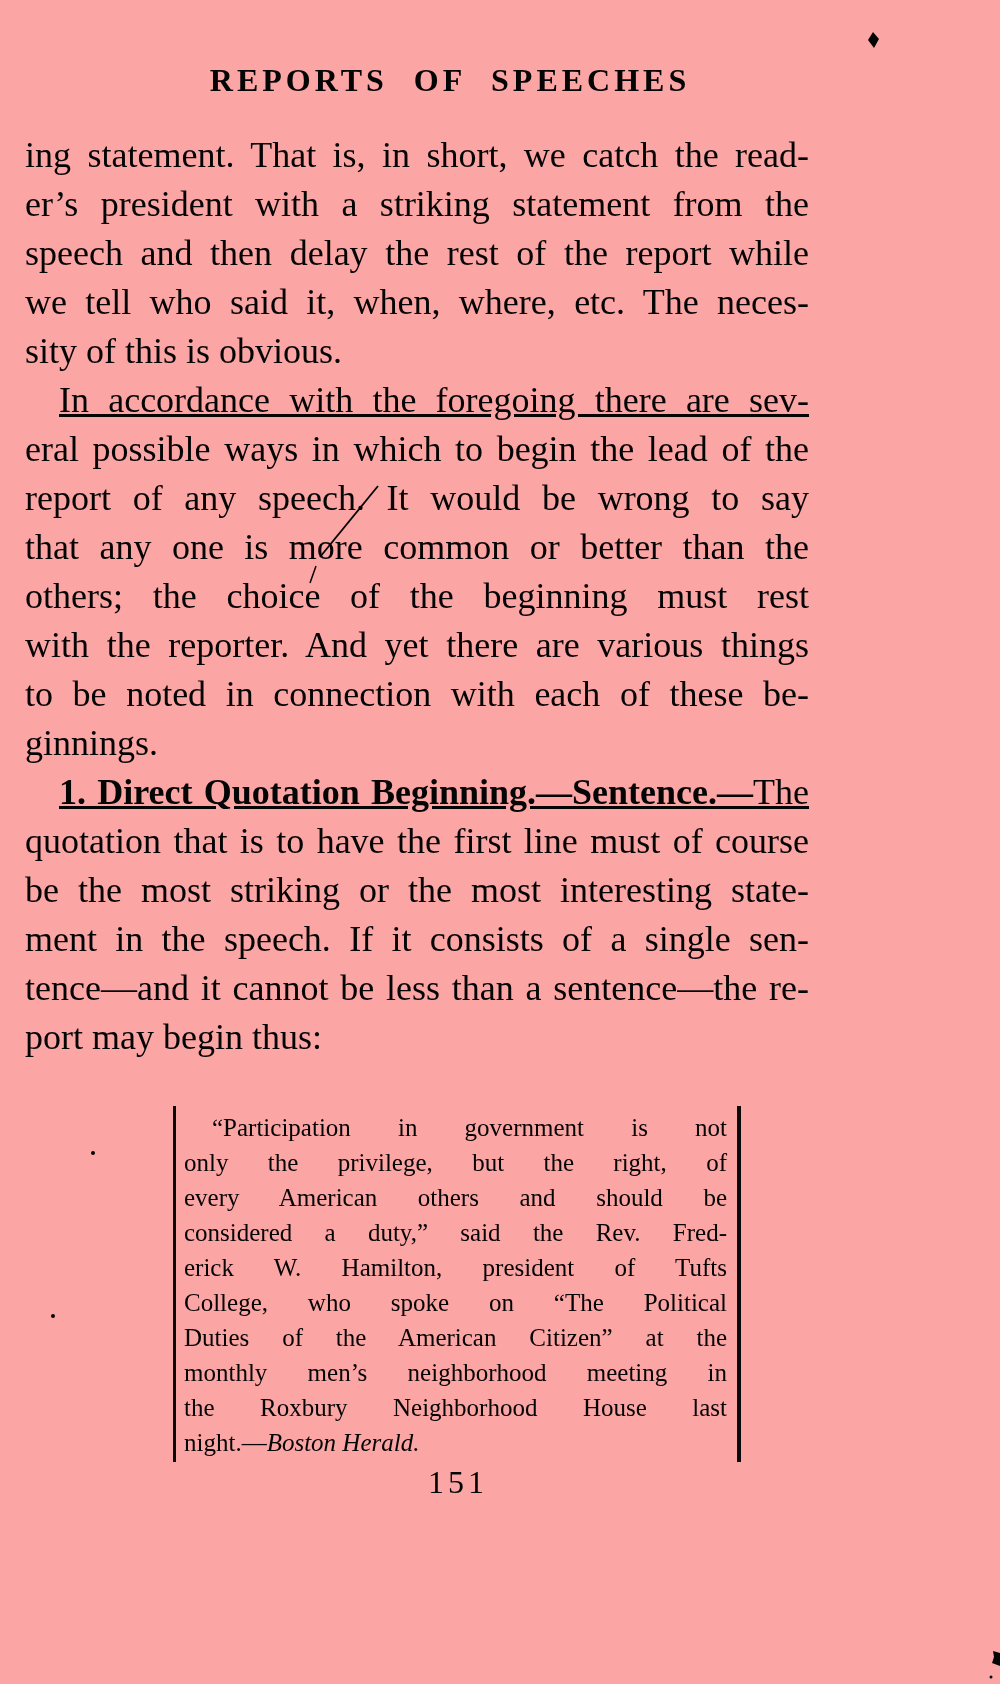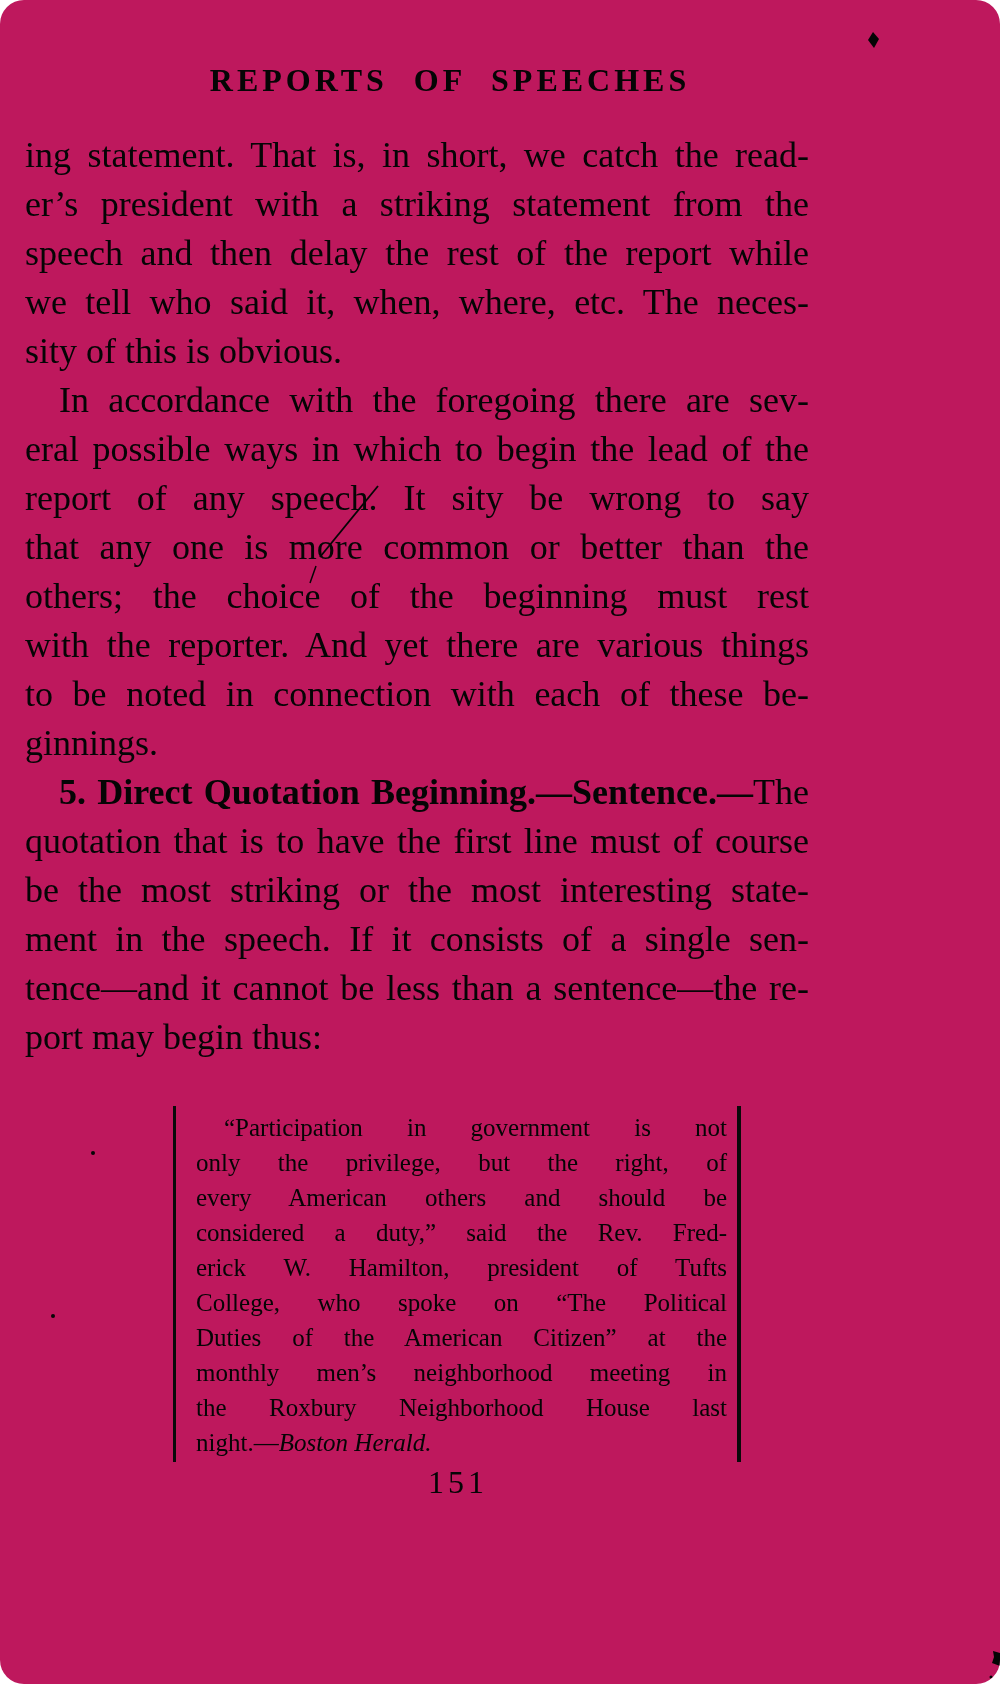--- a/index.html
+++ b/index.html
@@ -1,25 +1,24 @@
 <!DOCTYPE html>
 <html><head>
 <meta charset="utf-8">
 <style>
   * { margin: 0; padding: 0; box-sizing: border-box; }
   html, body { background: #ffffff; }
   .page {
     position: relative;
     width: 1000px;
     height: 1684px;
-    background: #be185d;
+    background: #fca5a5;
     color: #000000;
     font-family: "Liberation Serif", "DejaVu Serif", serif;
     overflow: hidden;
-    border-radius: 24px;
   }
   .running-head {
     position: absolute;
     top: 62px;
     left: 38px;
     width: 824px;
     text-align: center;
     font-size: 32px;
     font-weight: bold;
     letter-spacing: 4px;
@@ -35,31 +34,31 @@
     line-height: 49px;
     color: #050505;
   }
   .ln {
     height: 49px;
     text-align: justify;
     text-align-last: justify;
     white-space: normal;
   }
   .ln.last { text-align-last: left; }
-  .ln.ind { text-indent: 34px; }
+  .ln.ind { text-indent: 34px; text-decoration: underline; }
   .ln b { font-weight: bold; }
   .quote-block {
     position: absolute;
     top: 1106px;
     left: 173px;
     width: 568px;
     height: 356px;
     border-left: 3px solid #0a0a0a;
     border-right: 4px solid #0a0a0a;
-    padding: 4px 10px 0 20px;
+    padding: 4px 10px 0 8px;
     font-size: 25px;
     line-height: 35px;
     color: #050505;
   }
   .quote-block .qln {
     height: 35px;
     text-align: justify;
     text-align-last: justify;
   }
   .quote-block .qln.ind { text-indent: 28px; }
@@ -96,30 +95,30 @@
       <div class="ln">ing statement.  That is, in short, we catch the read-</div>
       <div class="ln">er’s president with a striking statement from the</div>
       <div class="ln">speech and then delay the rest of the report while</div>
       <div class="ln">we tell who said it, when, where, etc.  The neces-</div>
       <div class="ln last">sity of this is obvious.</div>
     </div>
 
     <div>
       <div class="ln ind">In accordance with the foregoing there are sev-</div>
       <div class="ln">eral possible ways in which to begin the lead of the</div>
-      <div class="ln">report of any speech.  It sity be wrong to say</div>
+      <div class="ln">report of any speech.  It would be wrong to say</div>
       <div class="ln">that any one is more common or better than the</div>
       <div class="ln">others; the choice of the beginning must rest</div>
       <div class="ln">with the reporter.  And yet there are various things</div>
       <div class="ln">to be noted in connection with each of these be-</div>
       <div class="ln last">ginnings.</div>
     </div>
 
     <div>
-      <div class="ln ind"><b>5. Direct Quotation Beginning.—Sentence.—</b><span>The</span></div>
+      <div class="ln ind"><b>1. Direct Quotation Beginning.—Sentence.—</b><span>The</span></div>
       <div class="ln">quotation that is to have the first line must of course</div>
       <div class="ln">be the most striking or the most interesting state-</div>
       <div class="ln">ment in the speech.  If it consists of a single sen-</div>
       <div class="ln">tence—and it cannot be less than a sentence—the re-</div>
       <div class="ln last">port may begin thus:</div>
     </div>
 
   </div>
 
   <div class="quote-block">

